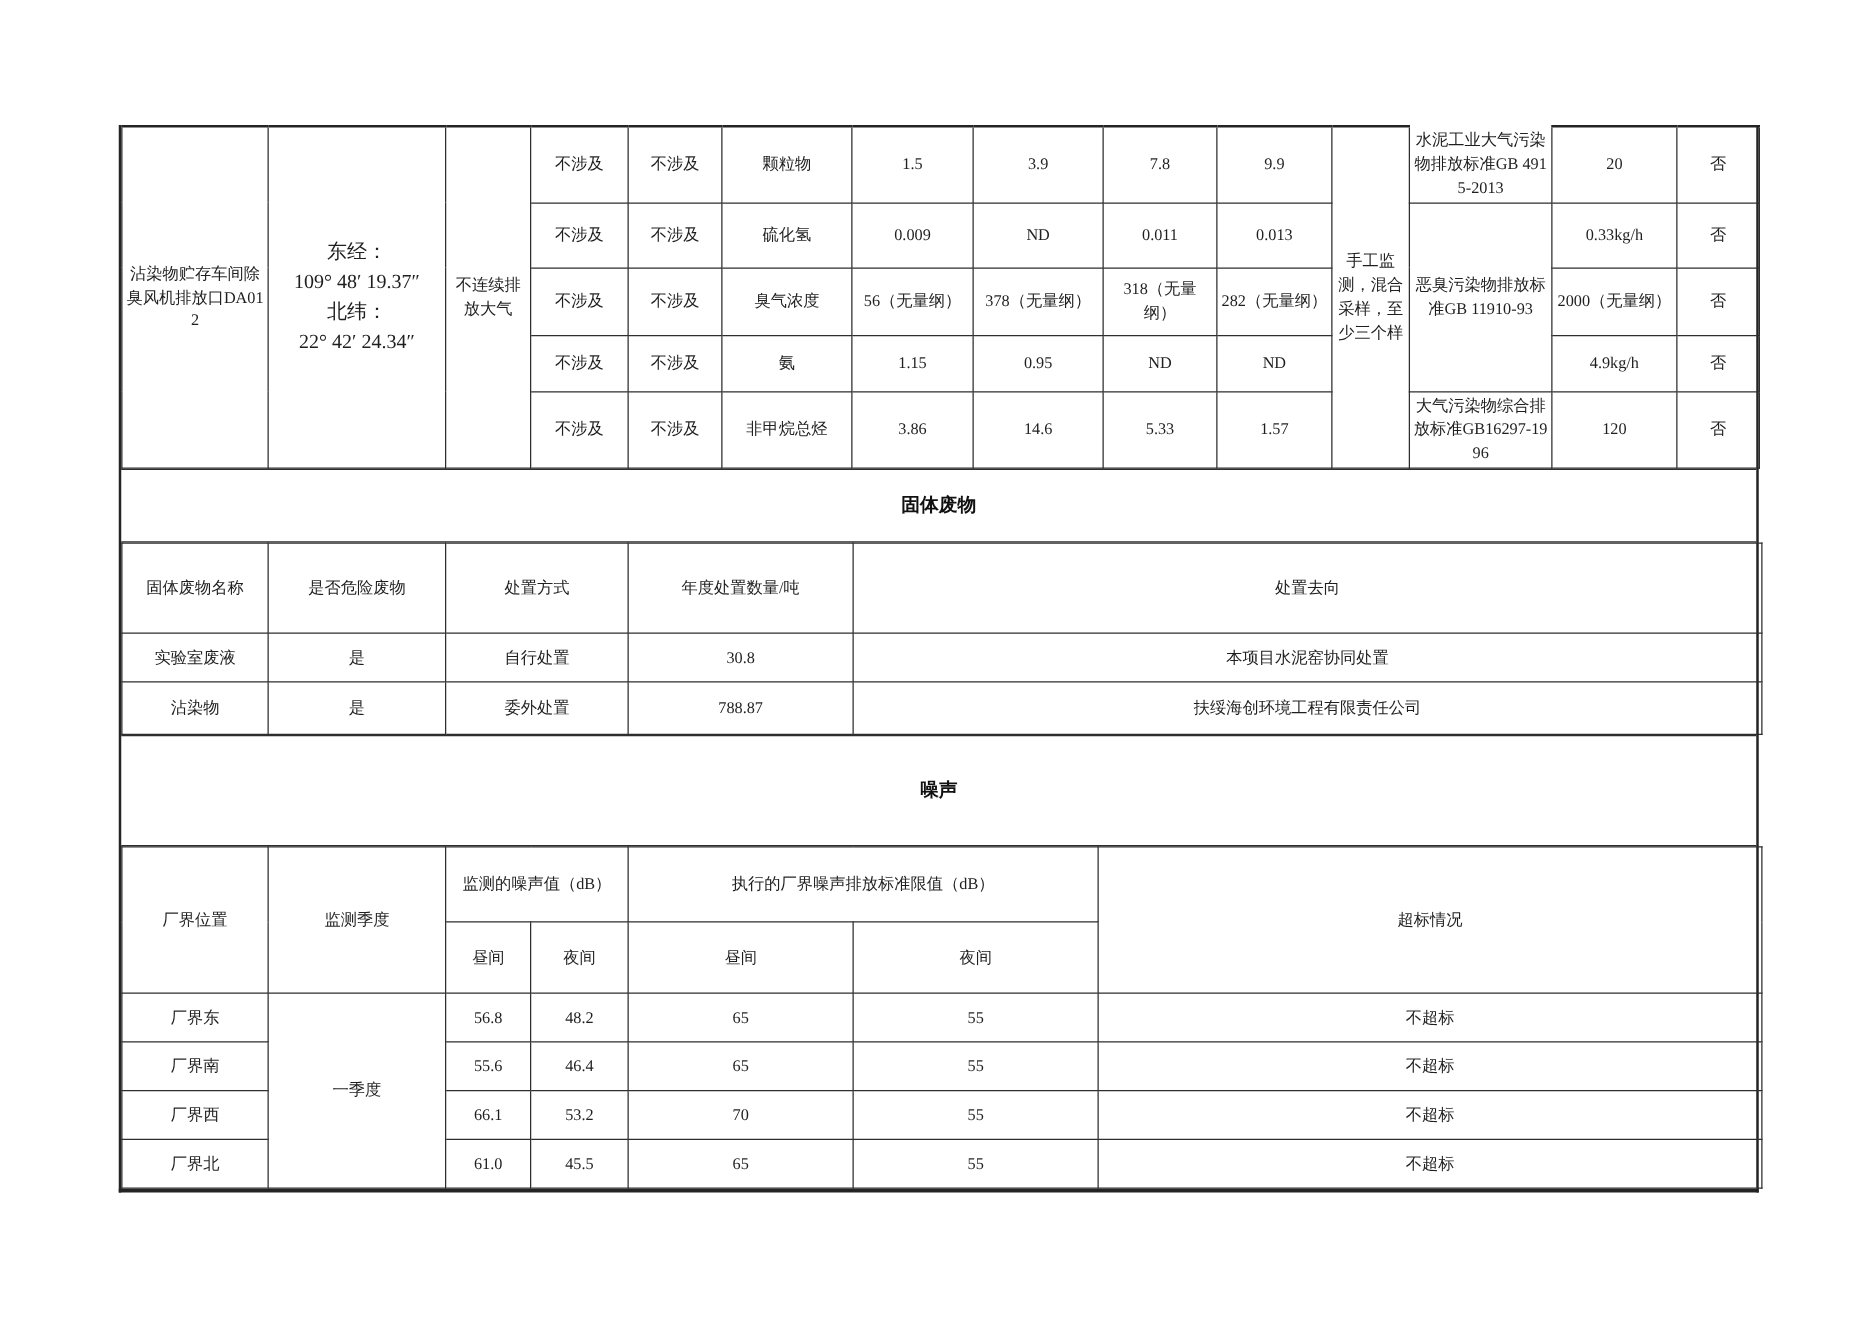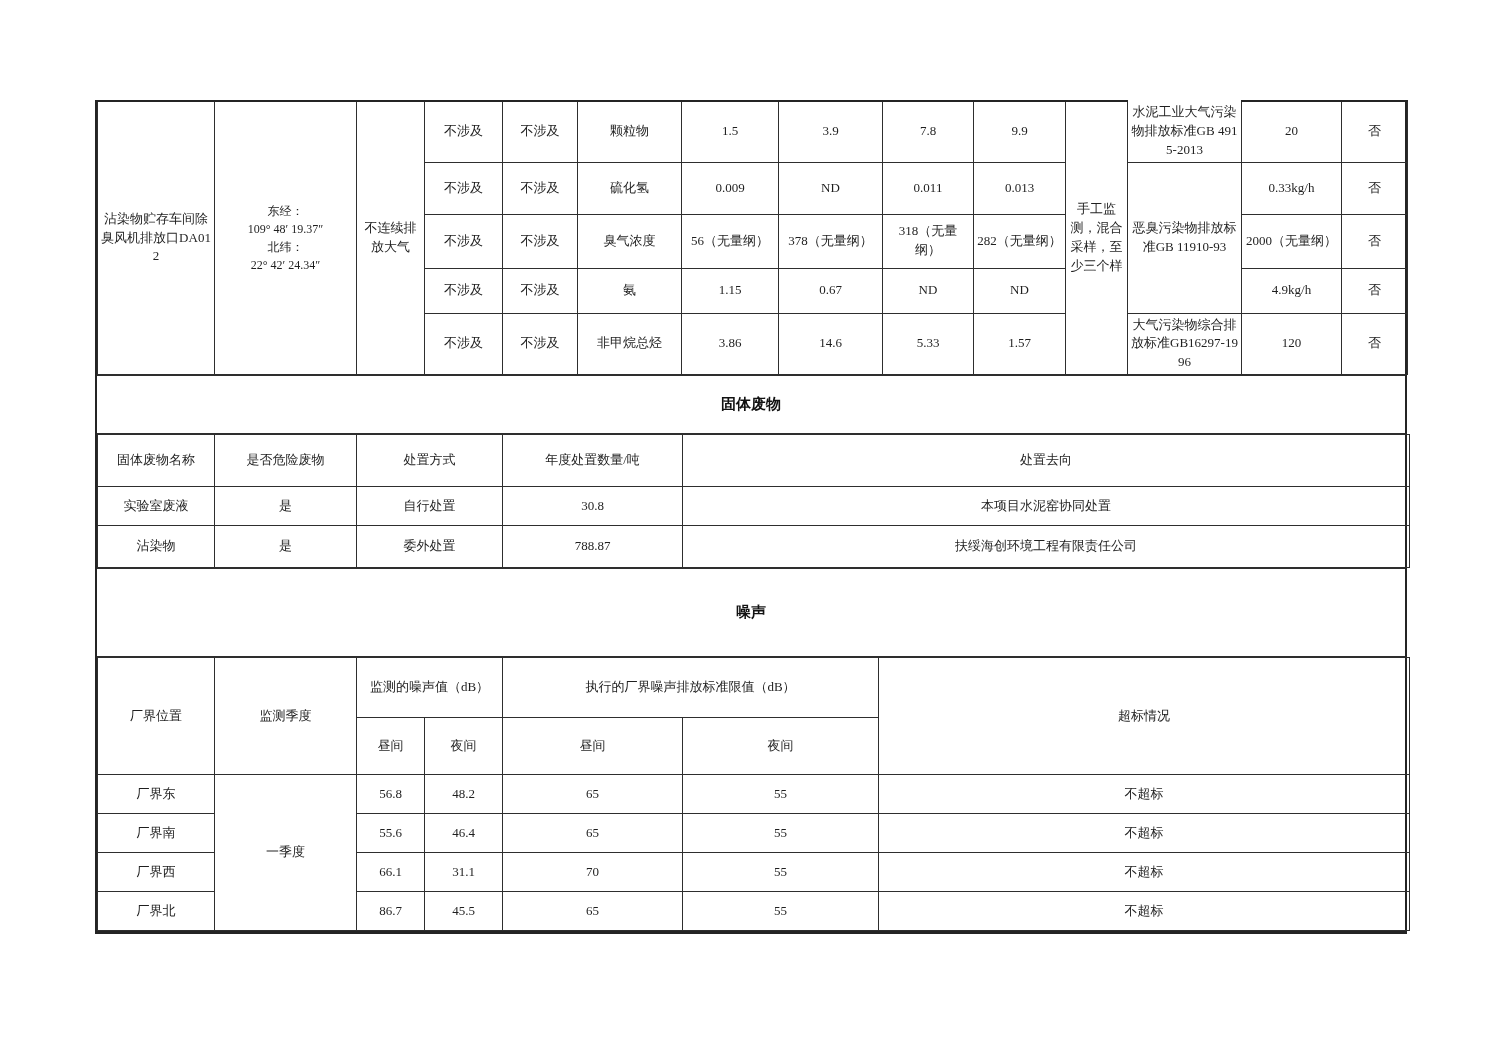--- a/index.html
+++ b/index.html
@@ -26,21 +26,21 @@
   .air tr.first > td { border-top:2px solid #242424; }
   .air tr.first > td.no-top { border-top:none;text-align:center; }
   .small { font-size:12.5px; line-height:1.38; }
   .band {
     height:59px; display:flex; align-items:center; justify-content:center;
     font-family:"Liberation Sans","DejaVu Sans",sans-serif;
     font-weight:bold; font-size:15px; color:#111;
     border-top:1px solid #2e2e2e; border-bottom:1px solid #2e2e2e;
   }
   .band.noise { height:89px; }
-  .coords div { line-height:1.5; font-size:12px; }
+  .coords div { line-height:1.5; font-size:16px; }
 </style>
 </head>
 <body>
 
 <div class="sheet">
 
   <table class="grid air">
     <colgroup>
       <col style="width:117px">
         <col style="width:142px">
@@ -100,21 +100,21 @@
         <td class="small">318（无量纲）</td>
         <td class="small">282（无量纲）</td>
         <td class="small">2000（无量纲）</td>
         <td>否</td>
       </tr>
       <tr style="height:45px">
         <td>不涉及</td>
         <td>不涉及</td>
         <td>氨</td>
         <td>1.15</td>
-        <td>0.67</td>
+        <td>0.95</td>
         <td>ND</td>
         <td>ND</td>
         <td>4.9kg/h</td>
         <td>否</td>
       </tr>
       <tr style="height:57px">
         <td>不涉及</td>
         <td>不涉及</td>
         <td>非甲烷总烃</td>
         <td>3.86</td>
@@ -132,21 +132,21 @@
 
   <table class="grid">
     <colgroup>
       <col style="width:117px">
         <col style="width:142px">
         <col style="width:146px">
       <col style="width:180px">
         <col style="width:727px">
     </colgroup>
     <tbody>
-      <tr style="height:52px">
+      <tr style="height:72px">
         <td>固体废物名称</td>
         <td>是否危险废物</td>
         <td>处置方式</td>
         <td>年度处置数量/吨</td>
         <td>处置去向</td>
       </tr>
       <tr style="height:39px">
         <td>实验室废液</td>
         <td>是</td>
         <td>自行处置</td>
@@ -202,28 +202,28 @@
         <td>厂界南</td>
         <td>55.6</td>
         <td>46.4</td>
         <td>65</td>
         <td>55</td>
         <td>不超标</td>
       </tr>
       <tr style="height:39px">
         <td>厂界西</td>
         <td>66.1</td>
-        <td>31.1</td>
+        <td>53.2</td>
         <td>70</td>
         <td>55</td>
         <td>不超标</td>
       </tr>
       <tr style="height:39px">
         <td>厂界北</td>
-        <td>86.7</td>
+        <td>61.0</td>
         <td>45.5</td>
         <td>65</td>
         <td>55</td>
         <td>不超标</td>
       </tr>
     </tbody>
   </table>
 
 </div>
 

